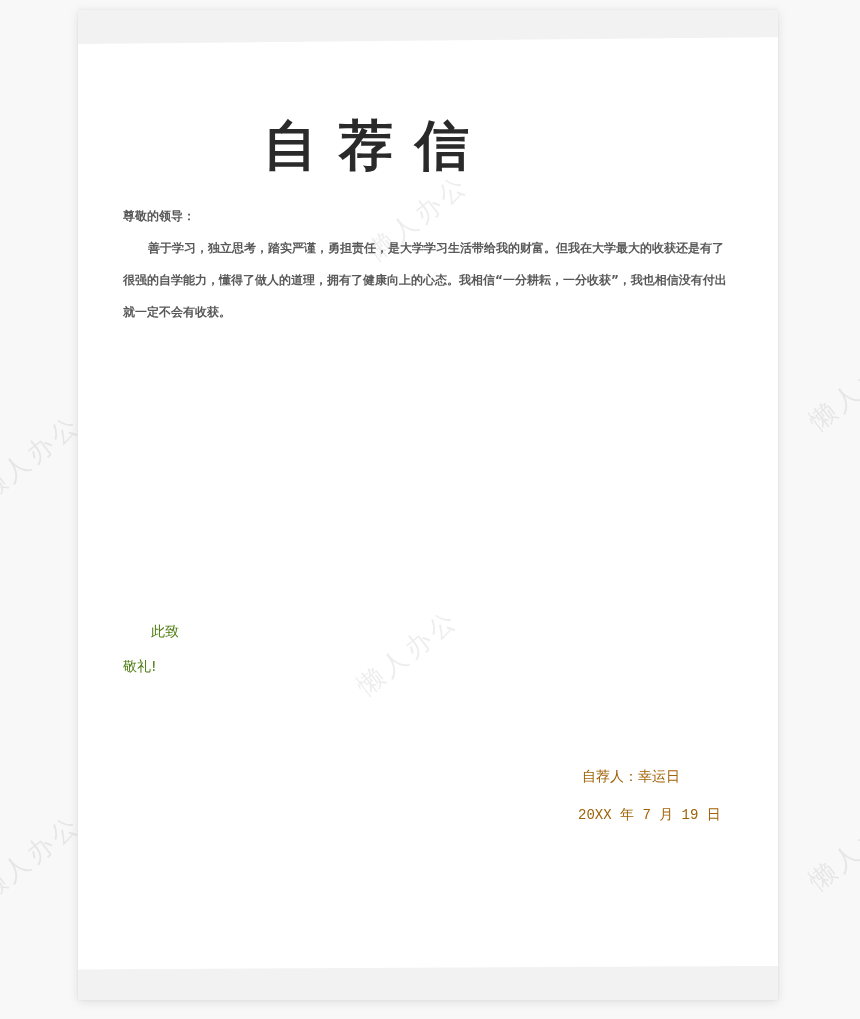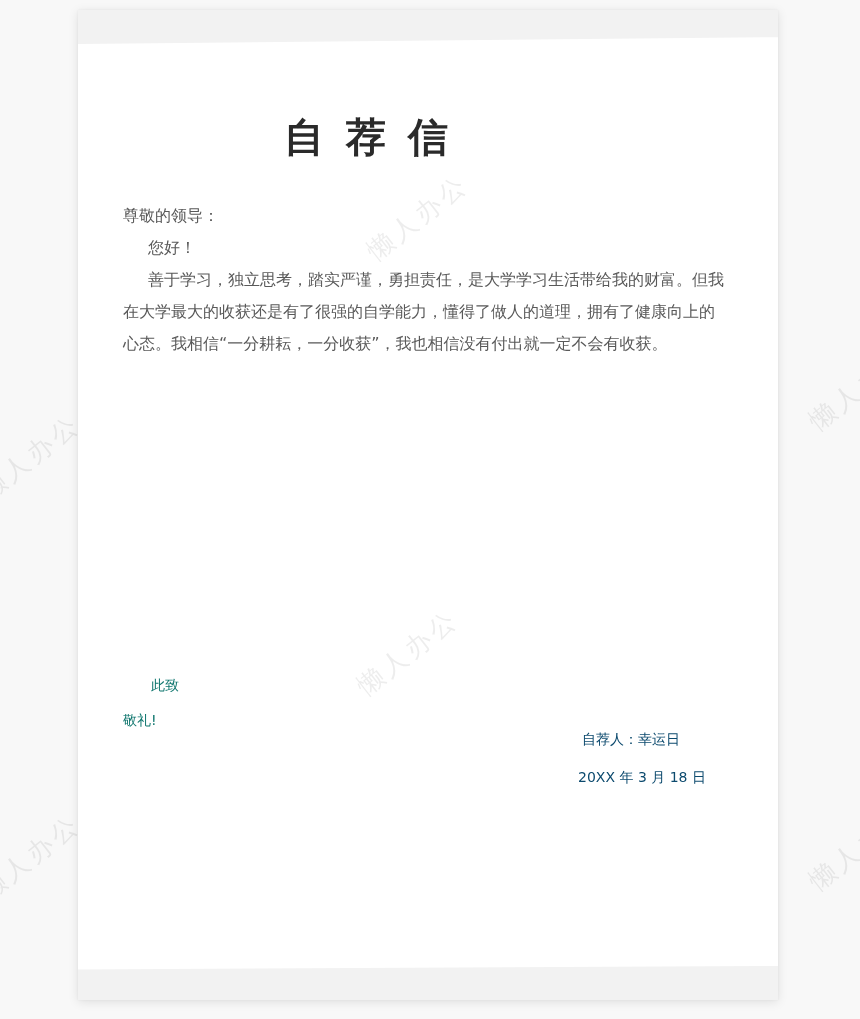--- a/index.html
+++ b/index.html
@@ -43,55 +43,57 @@
       background: #f2f2f2;
       clip-path: polygon(0 10%, 100% 0, 100% 100%, 0 100%);
     }
     .title {
       position: absolute;
       left: 0;
       top: 100px;
       width: 576px;
       text-align: center;
       font-family: "DejaVu Serif", "Liberation Serif", serif;
-      font-size: 40px;
+      font-size: 54px;
       font-weight: bold;
       color: #2a2a2a;
       letter-spacing: 22px;
       text-indent: 22px;
     }
     .body {
       position: absolute;
       left: 45px;
       top: 190px;
       width: 607px;
-      font-size: 16px;
+      font-size: 12px;
       color: #595959;
       line-height: 32px;
+      font-weight: bold;
     }
     .body p { margin: 0; }
     .salutation { margin: 0; }
     .indent { text-indent: 25px; }
     .gap { margin-top: 12px !important; }
     .closing {
       position: absolute;
       left: 45px;
-      top: 658px;
+      top: 604px;
       font-size: 14px;
-      color: #0f766e;
+      color: #4d7c0f;
       line-height: 35px;
     }
     .closing .ci { padding-left: 28px; }
     .signature {
       position: absolute;
       left: 500px;
-      top: 710px;
+      top: 748px;
       font-size: 14px;
-      color: #0c4a6e;
+      color: #a16207;
       line-height: 38px;
+      font-family: Liberation Mono, monospace;
     }
     .signature .sig-name { padding-left: 4px; }
     .watermark {
       position: absolute;
       font-size: 26px;
       color: rgba(0,0,0,0.07);
       transform: rotate(-38deg);
       white-space: nowrap;
       pointer-events: none;
       letter-spacing: 4px;
@@ -111,29 +113,28 @@
   <div class="page">
     <div class="band-top"></div>
 
     <div class="watermark" style="left:280px; top:190px;">懒人办公</div>
     <div class="watermark" style="left:270px; top:625px;">懒人办公</div>
 
     <div class="title">自荐信</div>
 
     <div class="body">
       <p class="salutation">尊敬的领导：</p>
-      <p class="indent">您好！</p>
       <p class="indent">善于学习，独立思考，踏实严谨，勇担责任，是大学学习生活带给我的财富。但我在大学最大的收获还是有了很强的自学能力，懂得了做人的道理，拥有了健康向上的心态。我相信“一分耕耘，一分收获”，我也相信没有付出就一定不会有收获。</p>
     </div>
 
     <div class="closing">
       <div class="ci">此致</div>
       <div>敬礼!</div>
     </div>
 
     <div class="signature">
       <div class="sig-name">自荐人：幸运日</div>
-      <div>20XX 年 3 月 18 日</div>
+      <div>20XX 年 7 月 19 日</div>
     </div>
 
     <div class="band-bottom"></div>
   </div>
 </div>
 
 </body></html>

